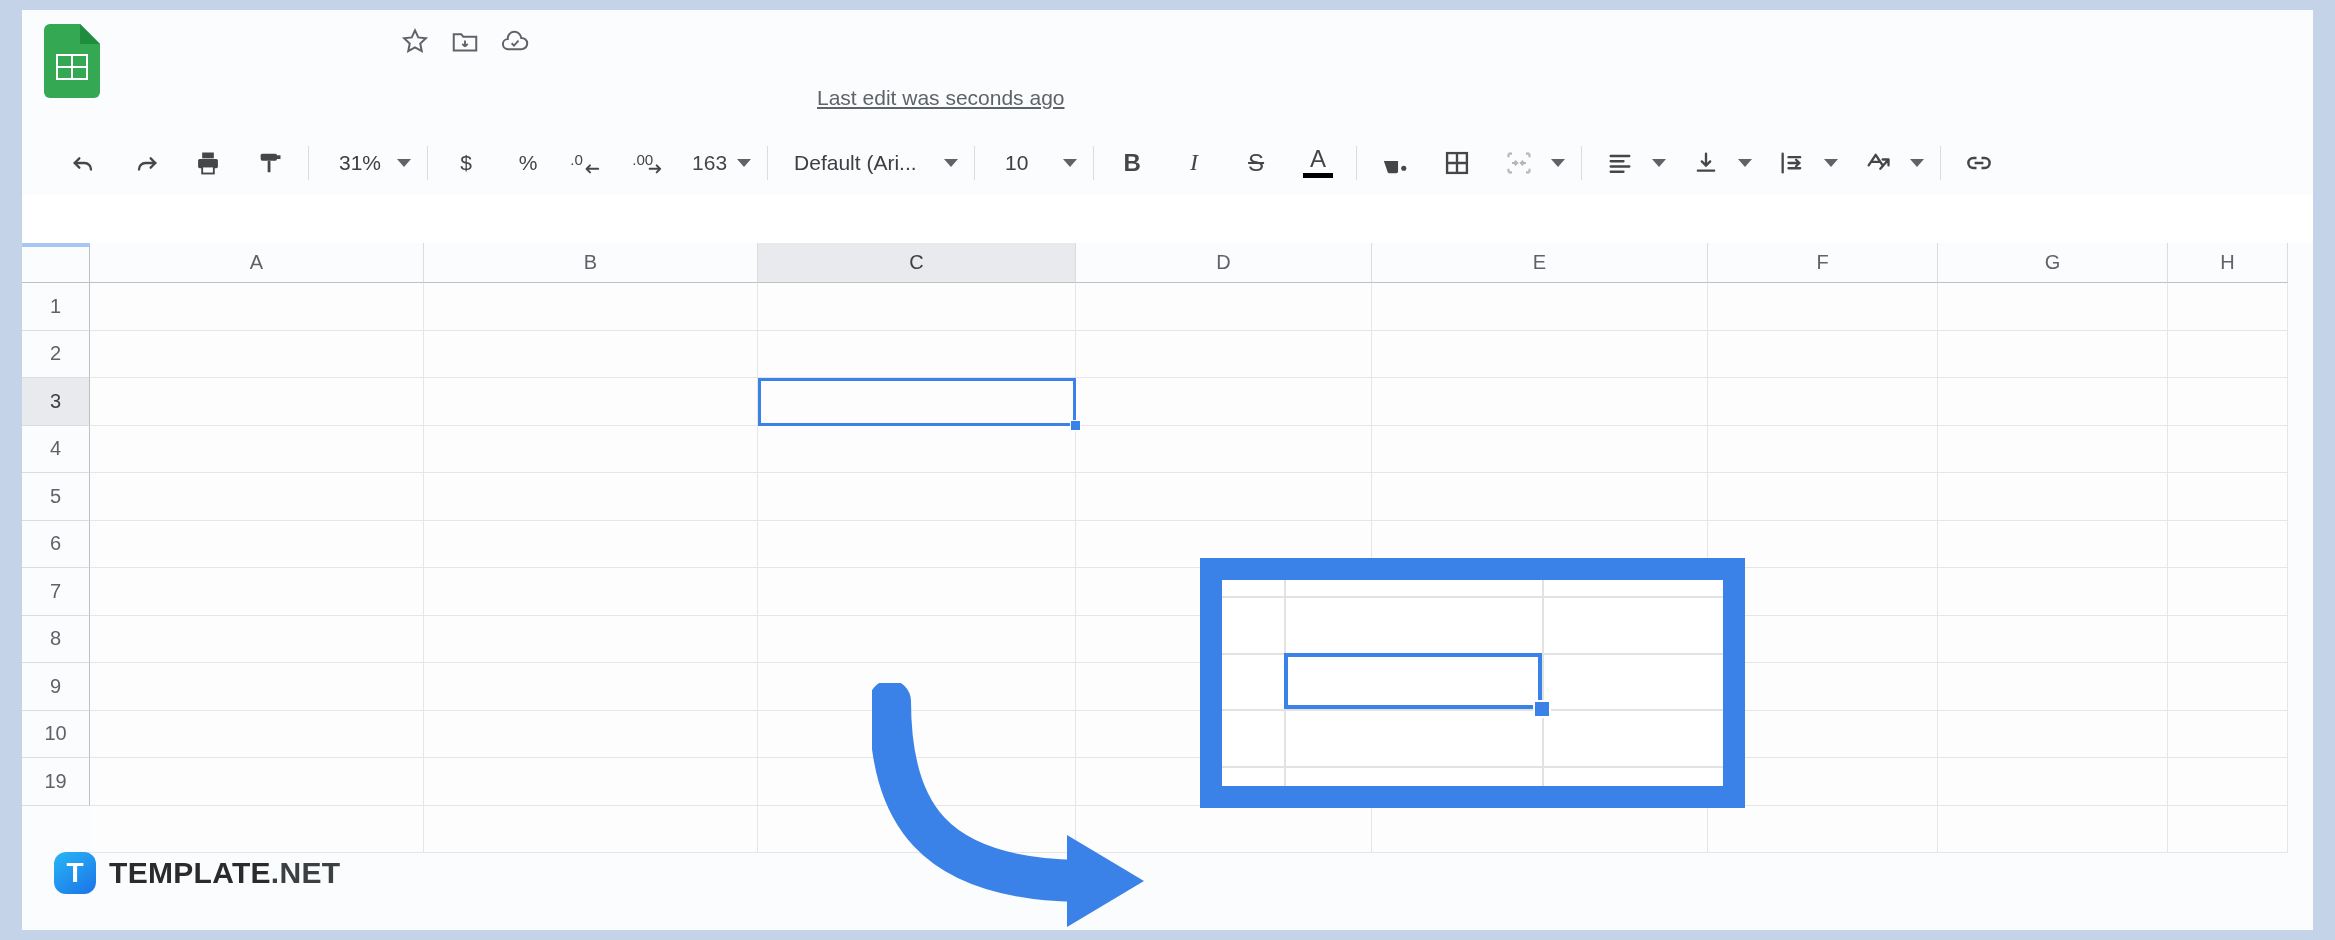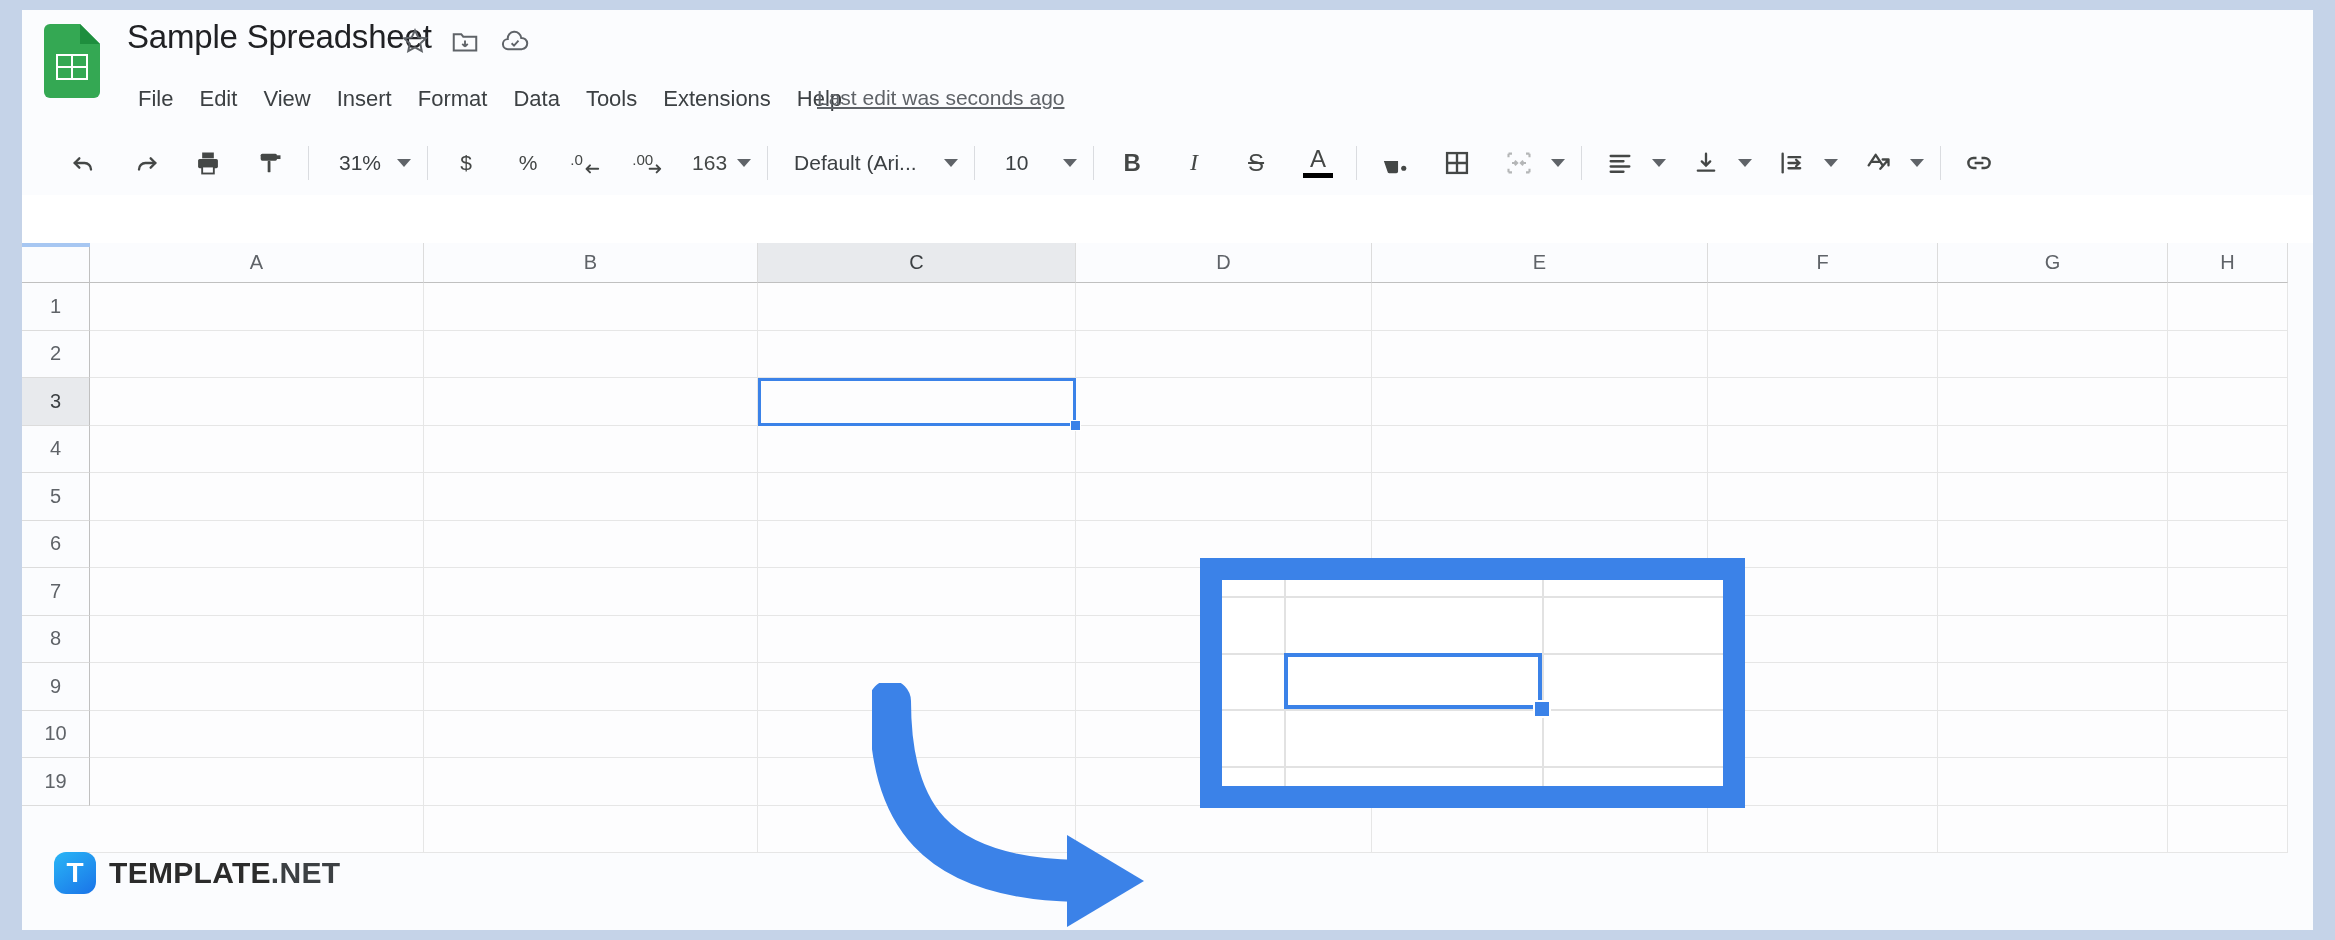--- a/index.html
+++ b/index.html
@@ -237,21 +237,20 @@
         <path d="M6 0 h30 l20 20 v48 a6 6 0 0 1 -6 6 H6 a6 6 0 0 1 -6 -6 V6 a6 6 0 0 1 6 -6 z" fill="#34a853"></path>
         <path d="M36 0 l20 20 h-20 z" fill="#1e8e3e"></path>
         <rect x="12" y="30" width="32" height="26" fill="#ffffff"></rect>
         <rect x="14" y="32" width="13" height="10" fill="#34a853"></rect>
         <rect x="29" y="32" width="13" height="10" fill="#34a853"></rect>
         <rect x="14" y="44" width="13" height="10" fill="#34a853"></rect>
         <rect x="29" y="44" width="13" height="10" fill="#34a853"></rect>
       </svg>
     </div>
 
-    <div class="doc-title">Sample Spreadsheet</div>
 
     <div class="title-icon" id="star-icon">
       <svg viewBox="0 0 24 24" fill="none" stroke="#5f6368" stroke-width="1.6">
         <path d="M12 3.5 l2.6 5.6 6.1.7 -4.5 4.2 1.2 6.1 -5.4 -3 -5.4 3 1.2 -6.1 -4.5 -4.2 6.1 -.7z"></path>
       </svg>
     </div>
 
     <div class="title-icon" id="move-icon">
       <svg viewBox="0 0 24 24" fill="none" stroke="#5f6368" stroke-width="1.6">
         <path d="M3 6.5 h6 l1.6 2 H21 v11 H3z"></path>
@@ -259,31 +258,20 @@
       </svg>
     </div>
 
     <div class="title-icon" id="cloud-icon">
       <svg viewBox="0 0 24 24" fill="none" stroke="#5f6368" stroke-width="1.6">
         <path d="M6.5 18.5 a4 4 0 0 1 -.3 -8 A5.2 5.2 0 0 1 17 9.6 a3.9 3.9 0 0 1 .6 8.9z"></path>
         <path d="M9.3 13.8 l1.9 1.9 3.6 -4" stroke-width="1.5"></path>
       </svg>
     </div>
 
-    <div class="menubar">
-      <div class="menu-item">File</div>
-      <div class="menu-item">Edit</div>
-      <div class="menu-item">View</div>
-      <div class="menu-item">Insert</div>
-      <div class="menu-item">Format</div>
-      <div class="menu-item">Data</div>
-      <div class="menu-item">Tools</div>
-      <div class="menu-item">Extensions</div>
-      <div class="menu-item">Help</div>
-    </div>
 
     <div class="last-edit">Last edit was seconds ago</div>
   </div>
 
   <div class="toolbar">
 
     <div class="tb">
       <svg viewBox="0 0 24 24" width="28" height="28" fill="none" stroke="#444746" stroke-width="2">
         <path d="M8 8 L4 12 L8 16" stroke-linecap="round" stroke-linejoin="round"></path>
         <path d="M4 12 h8.5 a5.5 5.5 0 0 1 5.5 5.5" stroke-linecap="round"></path>

